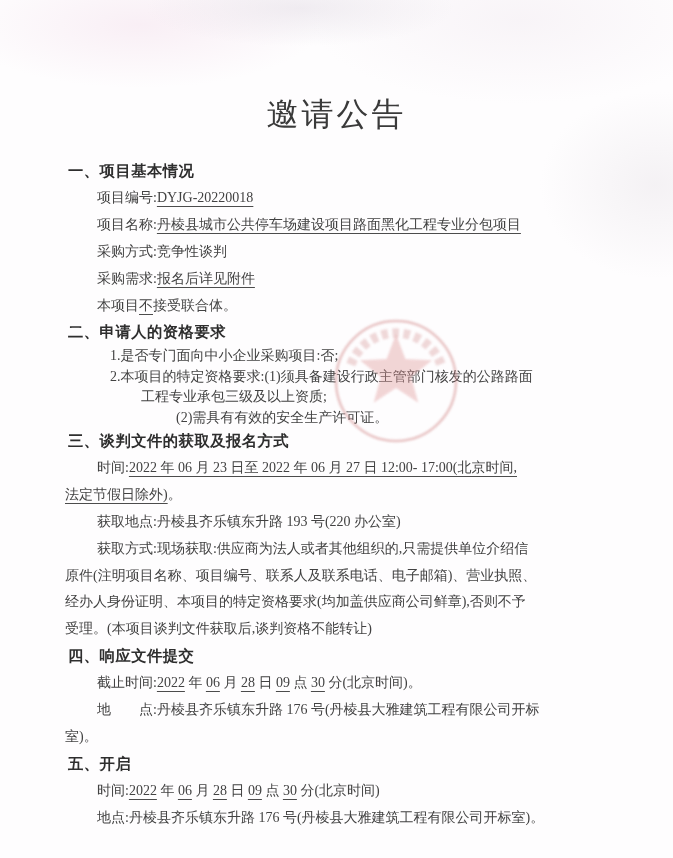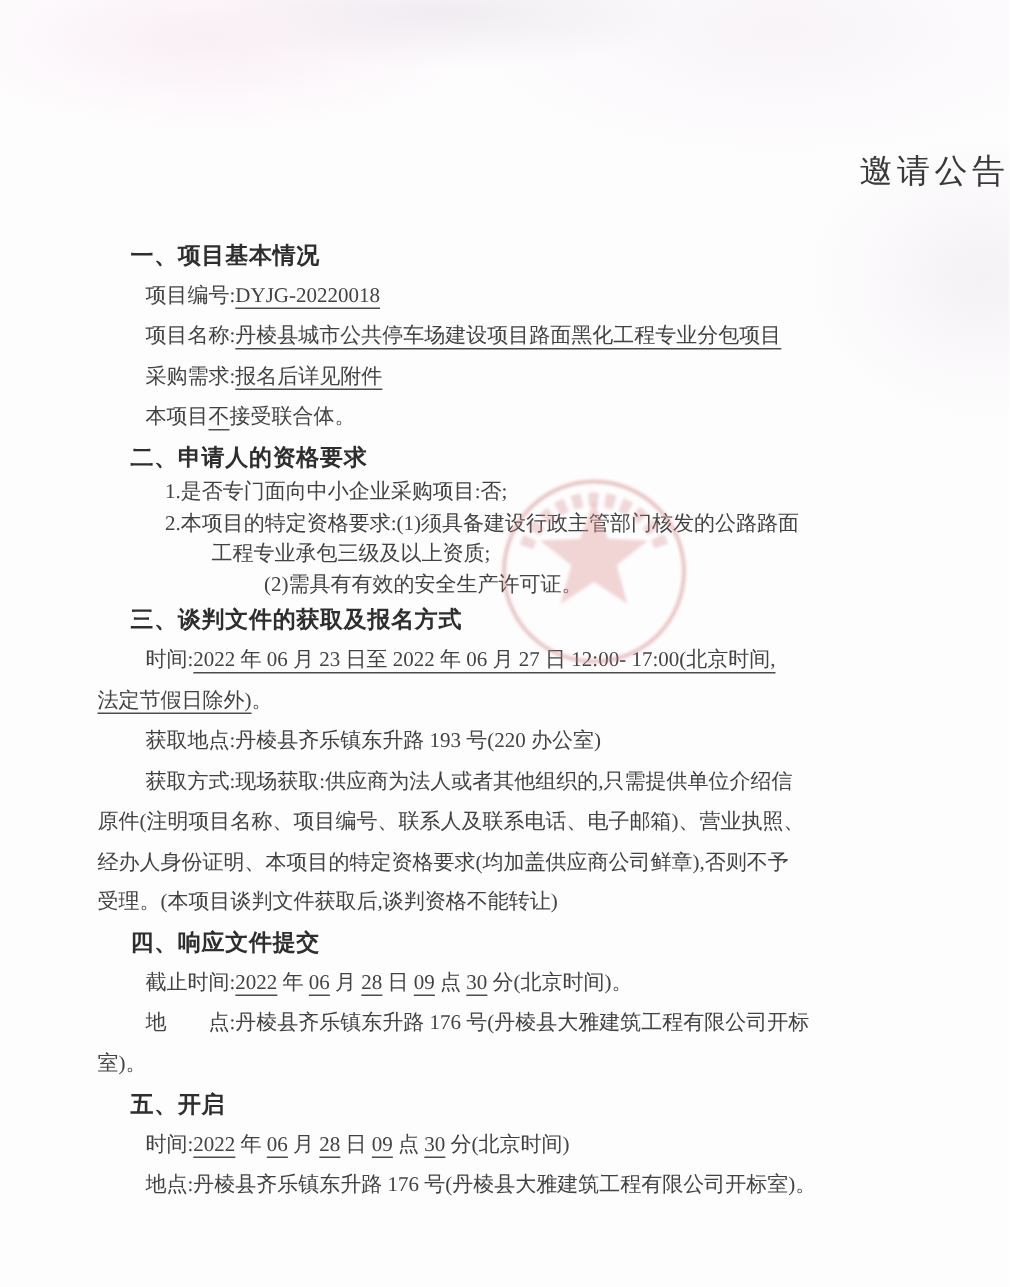--- a/index.html
+++ b/index.html
@@ -15,40 +15,40 @@
       radial-gradient(ellipse 220px 55px at 300px 8px,  rgba(228,222,230,.55), transparent 70%),
       radial-gradient(ellipse 260px 90px at 140px 25px, rgba(247,234,242,.75), transparent 70%),
       radial-gradient(ellipse 160px 130px at 655px 185px, rgba(236,232,236,.55), transparent 72%),
       radial-gradient(ellipse 300px 120px at 520px 20px, rgba(244,238,243,.6), transparent 70%),
       #fefdfe;
     overflow:hidden;
   }
   .doc-title {
     margin-top:94px;
     margin-bottom:24px;
-    text-align:right;
-    font-size:22px;
+    text-align:center;
+    font-size:32px;
     line-height:40px;
     letter-spacing:3px;
     color:#3a3a3a;
     font-weight:500;
   }
   .body-wrap { padding:0 58px 0 65px; position:relative; z-index:1; }
   .line {
     font-size:14px;
     line-height:26.9px;
     color:#424242;
     white-space:pre-wrap;
   }
   .line.h {
     font-family:"Liberation Sans","DejaVu Sans",sans-serif;
     font-weight:bold;
     color:#2e2e2e;
     font-size:15.3px;
-    margin-left:22px;
+    margin-left:3px;
     letter-spacing:0.5px;
   }
   .line.f, .line.p { margin-left:32px; }
   .line.c  { margin-left:0; }
   .line.l1 { margin-left:45px;  line-height:20.4px; }
   .line.l2 { margin-left:76px; line-height:20.4px; }
   .line.l3 { margin-left:111px; line-height:20.4px; }
   .u {
     text-decoration:underline;
     text-decoration-color:#4c4c4c;
@@ -69,20 +69,21 @@
 
 <div class="page">
 
   <div class="doc-title">邀请公告</div>
 
   <div class="body-wrap">
     <div id="lines">
         <div class="line h"><span>一、项目基本情况</span></div>
         <div class="line f"><span>项目编号:</span><span class="u">DYJG-20220018</span></div>
         <div class="line f"><span>项目名称:</span><span class="u">丹棱县城市公共停车场建设项目路面黑化工程专业分包项目</span></div>
+        <div class="line f"><span>采购方式:竞争性谈判</span></div>
         <div class="line f"><span>采购需求:</span><span class="u">报名后详见附件</span></div>
         <div class="line f"><span>本项目</span><span class="u">不</span><span>接受联合体。</span></div>
         <div class="line h"><span>二、申请人的资格要求</span></div>
         <div class="line l1"><span>1.是否专门面向中小企业采购项目:否;</span></div>
         <div class="line l1"><span>2.本项目的特定资格要求:(1)须具备建设行政主管部门核发的公路路面</span></div>
         <div class="line l2"><span>工程专业承包三级及以上资质;</span></div>
         <div class="line l3"><span>(2)需具有有效的安全生产许可证。</span></div>
         <div class="line h"><span>三、谈判文件的获取及报名方式</span></div>
         <div class="line p"><span>时间:</span><span class="u">2022 年 06 月 23 日至 2022 年 06 月 27 日 12:00- 17:00(北京时间,</span></div>
         <div class="line c"><span class="u">法定节假日除外)</span><span>。</span></div>

